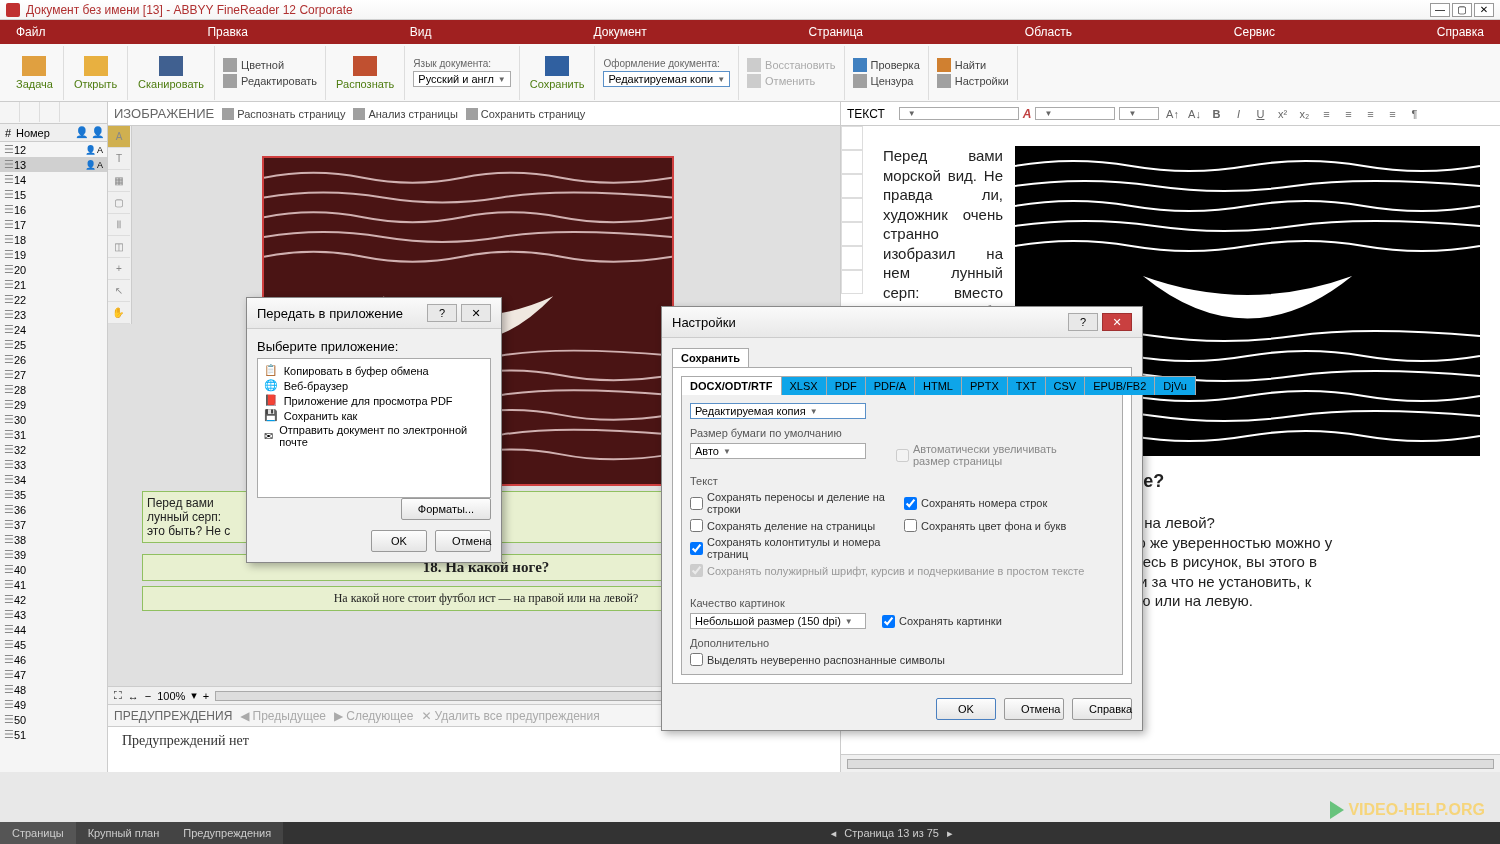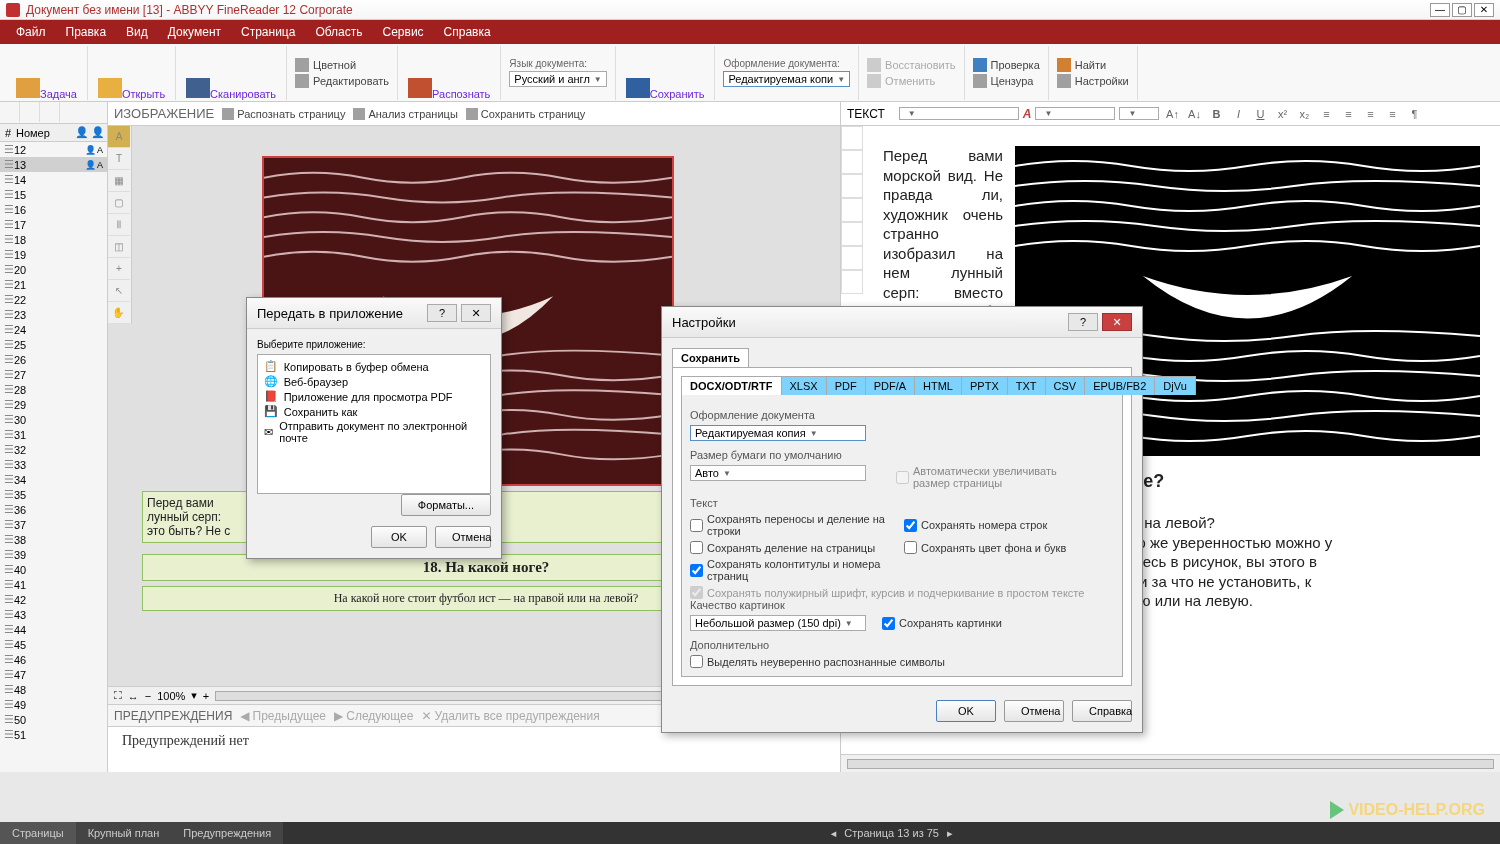--- a/index.html
+++ b/index.html
@@ -1,24 +1,24 @@
 <!DOCTYPE html>
 <html><head>
 <meta charset="utf-8">
 <style>
 * { box-sizing: border-box; margin: 0; padding: 0; font-family: 'Segoe UI', Tahoma, sans-serif; }
 body { background: #e8e8e8; width: 1500px; height: 844px; position: relative; overflow: hidden; font-size: 12px; }
 .titlebar { background: linear-gradient(#ffffff, #f5f5f5); height: 20px; display: flex; align-items: center; padding: 0 6px; border-bottom: 1px solid #d0d0d0; }
 .titlebar .icon { width: 14px; height: 14px; background: #c03030; border-radius: 2px; margin-right: 6px; }
 .titlebar .title { flex: 1; color: #b03030; font-size: 12px; }
 .titlebar .winbtn { width: 20px; height: 14px; margin-left: 2px; border: 1px solid #999; background: #fff; display: flex; align-items: center; justify-content: center; font-size: 10px; }
-.menubar { background: #a02020; color: #fff; height: 24px; display: flex; align-items: center; padding: 12px 6px; }
+.menubar { background: #a02020; color: #fff; height: 24px; display: flex; align-items: center; padding: 12px 6px; justify-content: space-between; }
 .menubar .menuitem { padding: 0 10px; height: 24px; display: flex; align-items: center; font-size: 12px; }
 .toolbar { background: #f8f8f8; height: 58px; display: flex; align-items: center; border-bottom: 1px solid #ccc; padding: 0 6px; }
-.tbgroup { display: flex; flex-direction: row; align-items: flex-end; padding: 0 10px; border-right: 1px solid #ddd; height: 54px; justify-content: center; color: #6d28d9; }
+.tbgroup { display: flex; flex-direction: column; align-items: center; padding: 0 10px; border-right: 1px solid #ddd; height: 54px; justify-content: center; color: #4d7c0f; }
 .tbgroup .big-icon { width: 24px; height: 20px; background: #e0b030; margin-bottom: 2px; }
 .tbgroup .lbl { font-size: 11px; }
 .tbgroup2 { display: flex; flex-direction: column; justify-content: center; padding: 0 8px; border-right: 1px solid #ddd; height: 54px; gap: 2px; }
 .tbrow { display: flex; align-items: center; gap: 4px; font-size: 11px; color: #444; }
 .sq { width: 14px; height: 14px; background: #a0a0a0; display: inline-block; }
 .combo { border: 1px solid #aaa; background: #fff; padding: 1px 4px; font-size: 11px; display: flex; align-items: center; gap: 4px; white-space: nowrap; }
 .combo.highlighted { border-color: #5a90c8; }
 .combo .arrow { font-size: 8px; color: #666; }
 .main { display: flex; height: 670px; }
 .leftcol { width: 108px; background: #f5f5f5; border-right: 1px solid #ccc; display: flex; flex-direction: column; }
@@ -52,21 +52,21 @@
 .dialog .dtitle { background: linear-gradient(#fafafa, #e8e8e8); padding: 6px 10px; border-bottom: 1px solid #ccc; display: flex; align-items: center; }
 .dialog .dtitle .txt { flex: 1; font-size: 13px; }
 .dialog .closebtn { width: 30px; height: 18px; display: flex; align-items: center; justify-content: center; background: #e8e8e8; border: 1px solid #aaa; font-size: 11px; margin-left: 4px; }
 .dialog .closebtn.red { background: #c94040; color: #fff; border-color: #a03030; }
 .dialog .dbody { padding: 10px; }
 .btn { background: linear-gradient(#fdfdfd, #e5e5e5); border: 1px solid #999; padding: 4px 16px; font-size: 11px; border-radius: 2px; }
 .btn.primary { border-color: #4a80c0; }
 .list-box { background: #fff; border: 1px solid #aaa; padding: 4px; }
 .list-box .item { display: flex; align-items: center; gap: 6px; padding: 1px 2px; font-size: 11px; }
 .tabstrip { display: flex; }
-.tabstrip .tab { background: #7dd3fc; border: 1px solid #aaa; border-bottom: none; padding: 3px 8px; font-size: 11px; margin-right: -1px; }
+.tabstrip .tab { background: #0ea5e9; border: 1px solid #aaa; border-bottom: none; padding: 3px 8px; font-size: 11px; margin-right: -1px; }
 .tabstrip .tab.active { background: #fff; font-weight: bold; }
 .fieldset-label { color: #555; font-size: 11px; border-bottom: none; margin: 6px 0 4px; position: relative; }
 .fieldset-label::after { content: ''; position: absolute; left: 100%; right: 0; top: 50%; height: 1px; }
 .checkbox-row { display: flex; align-items: center; gap: 4px; font-size: 11px; color: #333; }
 .checkbox-row input { width: 13px; height: 13px; }
 .statusbar { position: absolute; bottom: 0; left: 0; right: 0; height: 22px; background: #333; color: #ccc; display: flex; align-items: center; font-size: 11px; }
 .statusbar .tab { padding: 0 12px; height: 22px; display: flex; align-items: center; }
 .statusbar .tab.active { background: #555; }
 .fmt-btn { width: 18px; height: 18px; display: flex; align-items: center; justify-content: center; font-size: 11px; color: #666; border: 1px solid transparent; }
 .wave-svg { position: absolute; inset: 0; width: 100%; height: 100%; }
@@ -510,21 +510,21 @@
   <div style="flex:1"></div>
 </div>
 
 <div class="dialog" style="left:246px;top:297px;width:256px">
   <div class="dtitle">
     <span class="txt">Передать в приложение</span>
     <span class="closebtn">?</span>
     <span class="closebtn">✕</span>
   </div>
   <div class="dbody">
-    <div style="font-size:10px;margin-bottom:4px">Выберите приложение:</div>
+    <div style="font-size:13px;margin-bottom:4px">Выберите приложение:</div>
     <div class="list-box" style="height:140px" id="send-list">
         <div class="item">
           <span>📋</span>
           <span>Копировать в буфер обмена</span>
         </div>
         <div class="item">
           <span>🌐</span>
           <span>Веб-браузер</span>
         </div>
         <div class="item">
@@ -567,21 +567,20 @@
           <div class="tab">PDF</div>
           <div class="tab">PDF/A</div>
           <div class="tab">HTML</div>
           <div class="tab">PPTX</div>
           <div class="tab">TXT</div>
           <div class="tab">CSV</div>
           <div class="tab">EPUB/FB2</div>
           <div class="tab">DjVu</div>
         </div>
       <div style="border:1px solid #aaa;border-top:none;padding:8px;background:#f0f0f0">
-        <div class="fieldset-label">Оформление документа</div>
         <div class="combo highlighted" style="width:176px">
             <span>Редактируемая копия</span>
             <span class="arrow">▼</span>
           </div>
         <div class="fieldset-label" style="margin-top:8px">Размер бумаги по умолчанию</div>
         <div style="display:flex;gap:30px;align-items:flex-start">
           <div class="combo" style="width:176px">
               <span>Авто</span>
               <span class="arrow">▼</span>
             </div>
@@ -610,21 +609,21 @@
             </label>
           <label class="checkbox-row">
               <input type="checkbox" checked="" style="">
               <span>Сохранять колонтитулы и номера страниц</span>
             </label>
         </div>
         <label class="checkbox-row" style="color:#999;margin-top:4px">
             <input type="checkbox" checked="" disabled="" style="">
             <span>Сохранять полужирный шрифт, курсив и подчеркивание в простом тексте</span>
           </label>
-        <div class="fieldset-label" style="margin-top:0">Качество картинок</div>
+        <div class="fieldset-label" style="margin-top:20px">Качество картинок</div>
         <div style="display:flex;gap:16px">
           <div class="combo" style="width:176px">
               <span>Небольшой размер (150 dpi)</span>
               <span class="arrow">▼</span>
             </div>
           <label class="checkbox-row">
               <input type="checkbox" checked="" style="">
               <span>Сохранять картинки</span>
             </label>
         </div>

